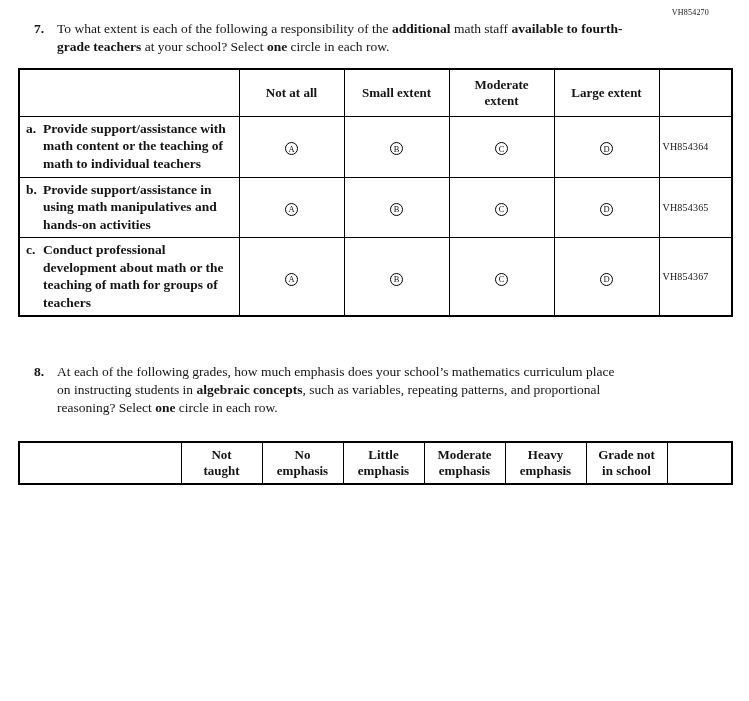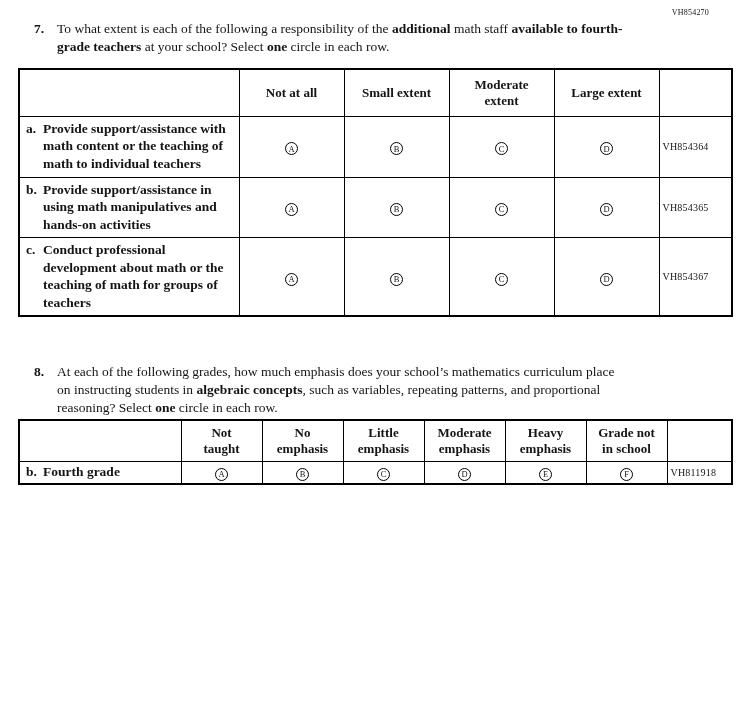--- a/index.html
+++ b/index.html
@@ -25,21 +25,21 @@
     border-collapse:collapse; table-layout:fixed; width:713px;
     border:2px solid #000;
   }
   .qtable th, .qtable td { border:1px solid #000; }
   .qtable th {
     font-size:13px; font-weight:bold; text-align:center; vertical-align:middle;
     padding:3px 2px; white-space:pre-line; line-height:1.25;
   }
   .t7 { margin-top:12px; }
   .t7 thead th { height:40px; }
-  .t8 { margin-top:2px; }
+  .t8 { margin-top:24px; }
   .t8 thead th { height:34px; }
 
   .label-cell { font-size:13.5px; line-height:1.3; vertical-align:top; padding:3px 4px 4px 6px;font-weight:bold; }
   .prefix { display:inline-block; width:17px; vertical-align:top; }
   .lbl { display:inline-block; width:calc(100% - 19px); vertical-align:top; }
 
   .opt-cell { text-align:center; vertical-align:middle; padding:0; }
   .circle {
     display:inline-flex; box-sizing:border-box;
     width:13px; height:13px; border:1px solid #000; border-radius:50%;
@@ -148,27 +148,17 @@
             <th>Moderate
 emphasis</th>
             <th>Heavy
 emphasis</th>
             <th>Grade not
 in school</th>
             <th class="corner"></th>
           </tr>
         </thead>
       <tbody>
-          <tr>
-            <td class="label-cell"><span class="prefix">b.</span><span class="lbl">Fourth grade</span></td>
-            <td class="opt-cell"><span class="circle">A</span></td>
-            <td class="opt-cell"><span class="circle">B</span></td>
-            <td class="opt-cell"><span class="circle">C</span></td>
-            <td class="opt-cell"><span class="circle">D</span></td>
-            <td class="opt-cell"><span class="circle">E</span></td>
-            <td class="opt-cell"><span class="circle">F</span></td>
-            <td class="tag-cell">VH811918</td>
-          </tr>
         </tbody>
     </table>
   </div>
 
 </div>
 
 </body></html>

